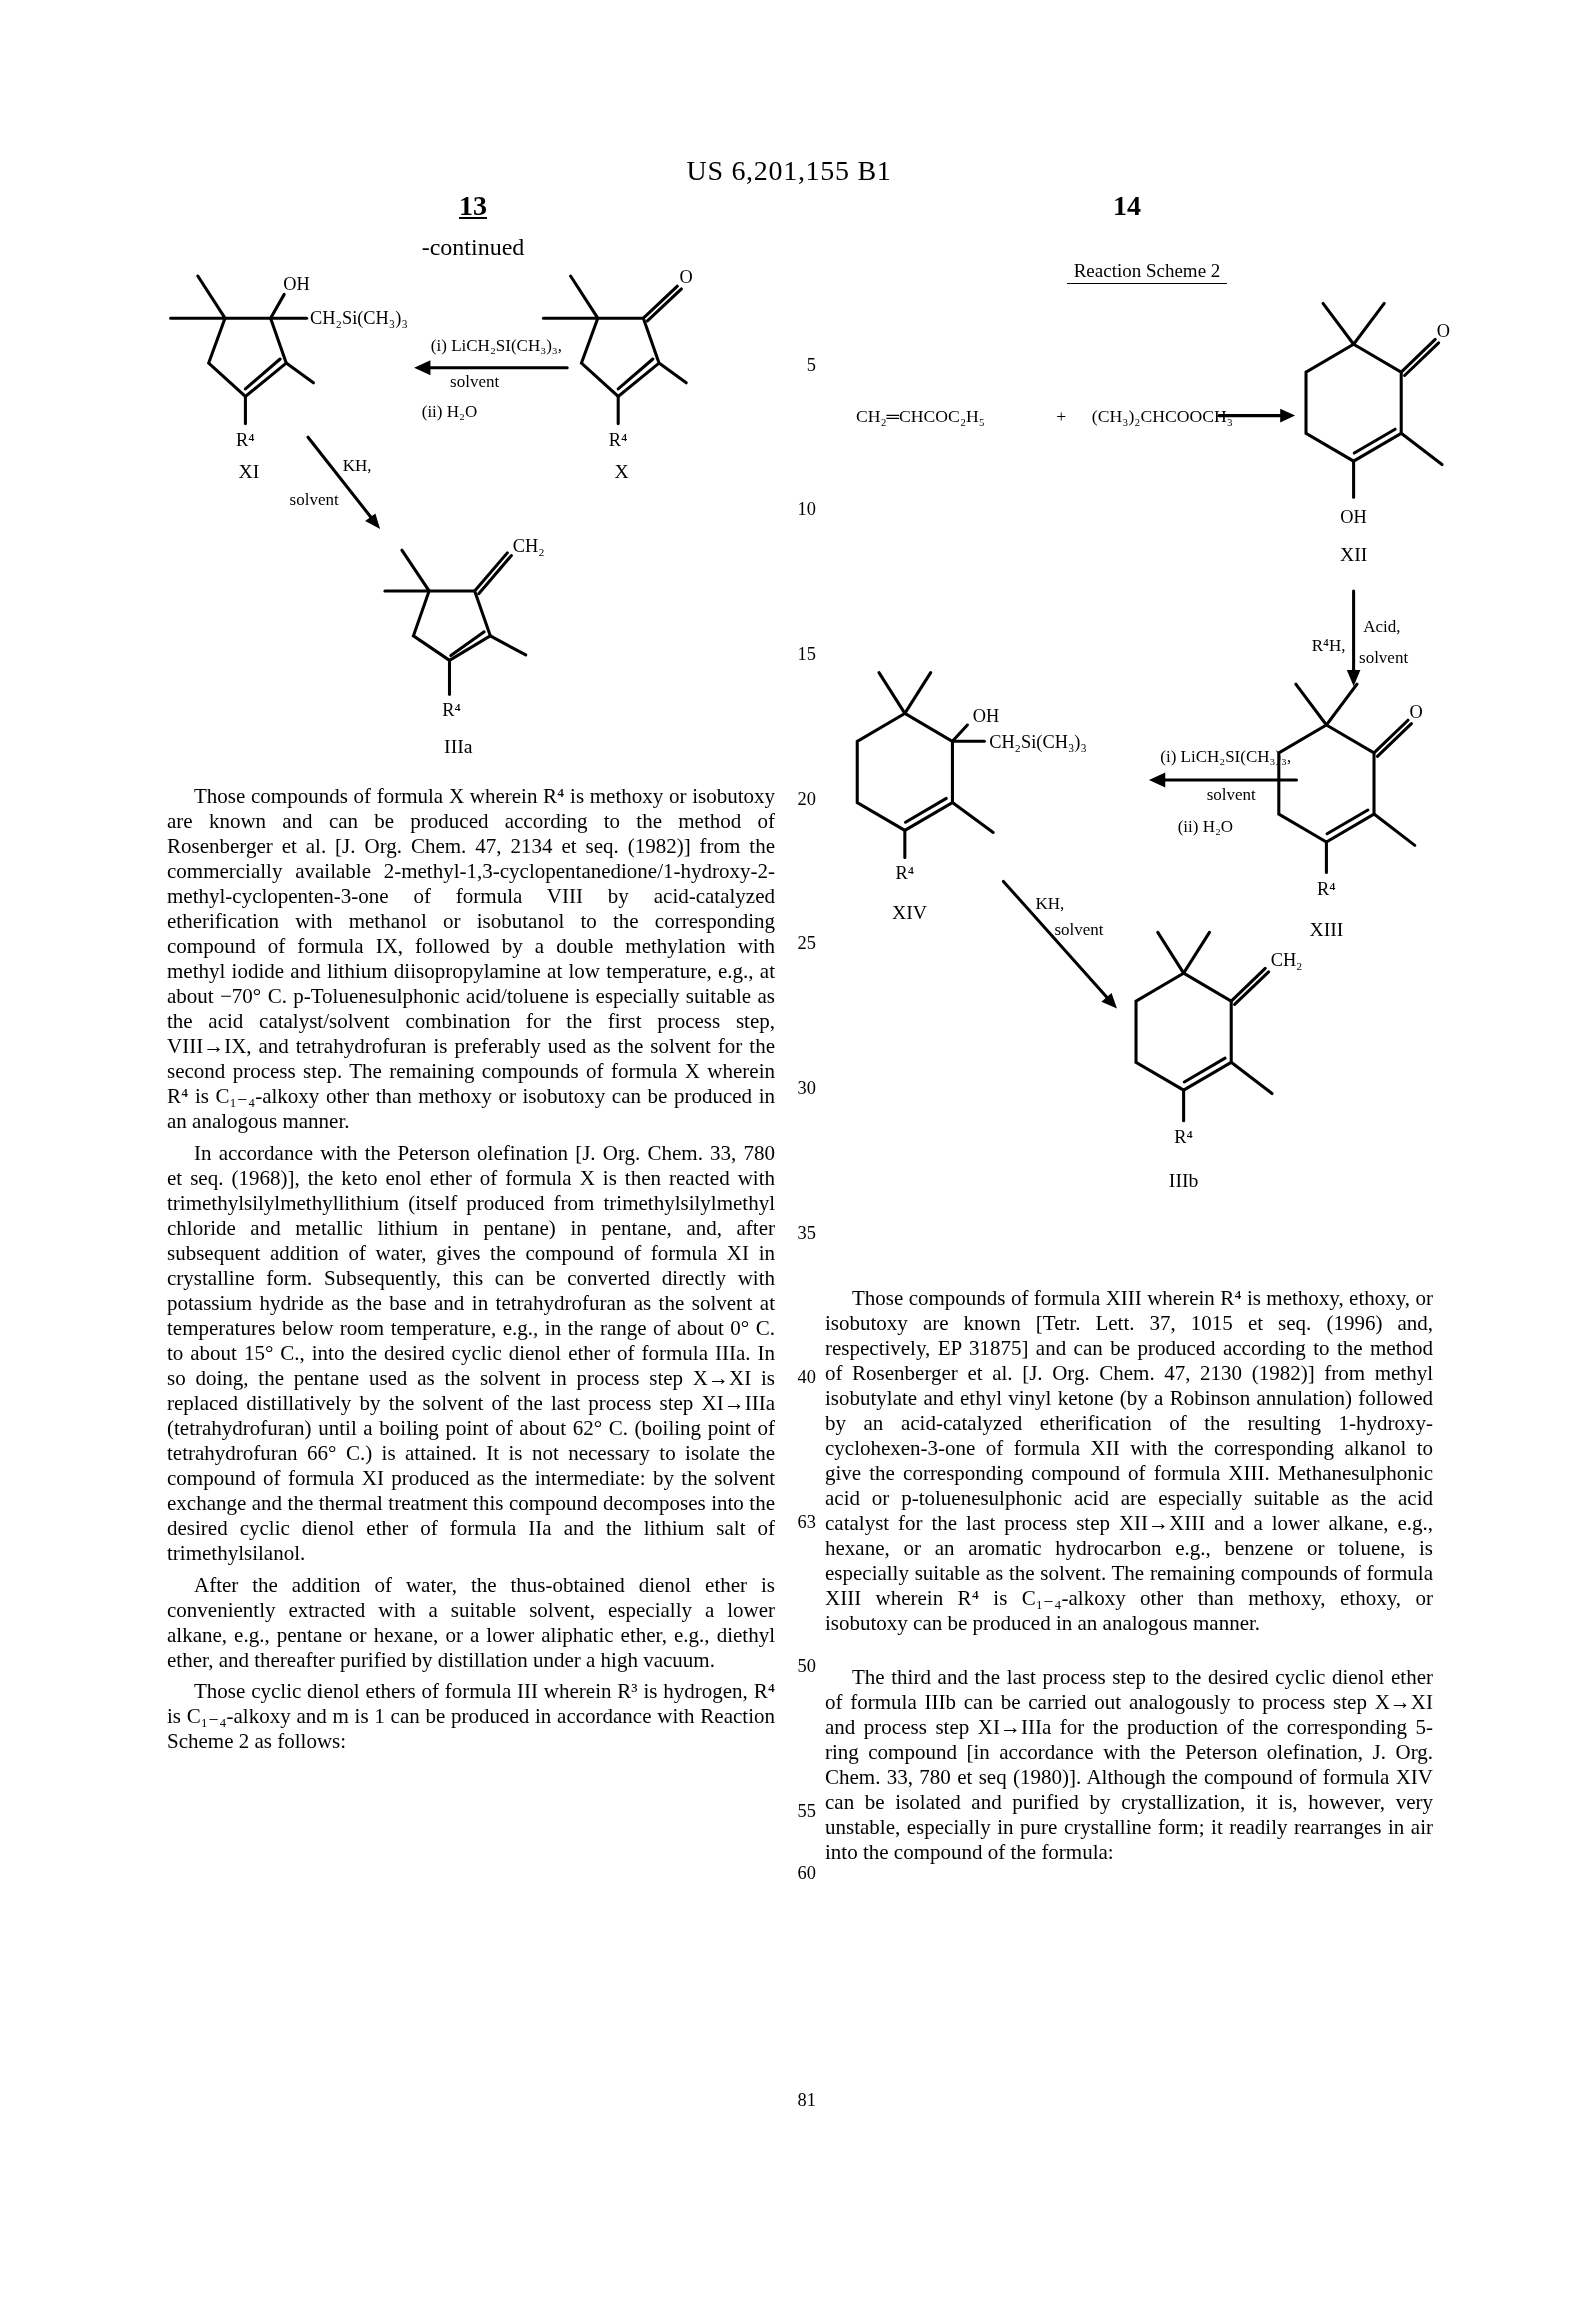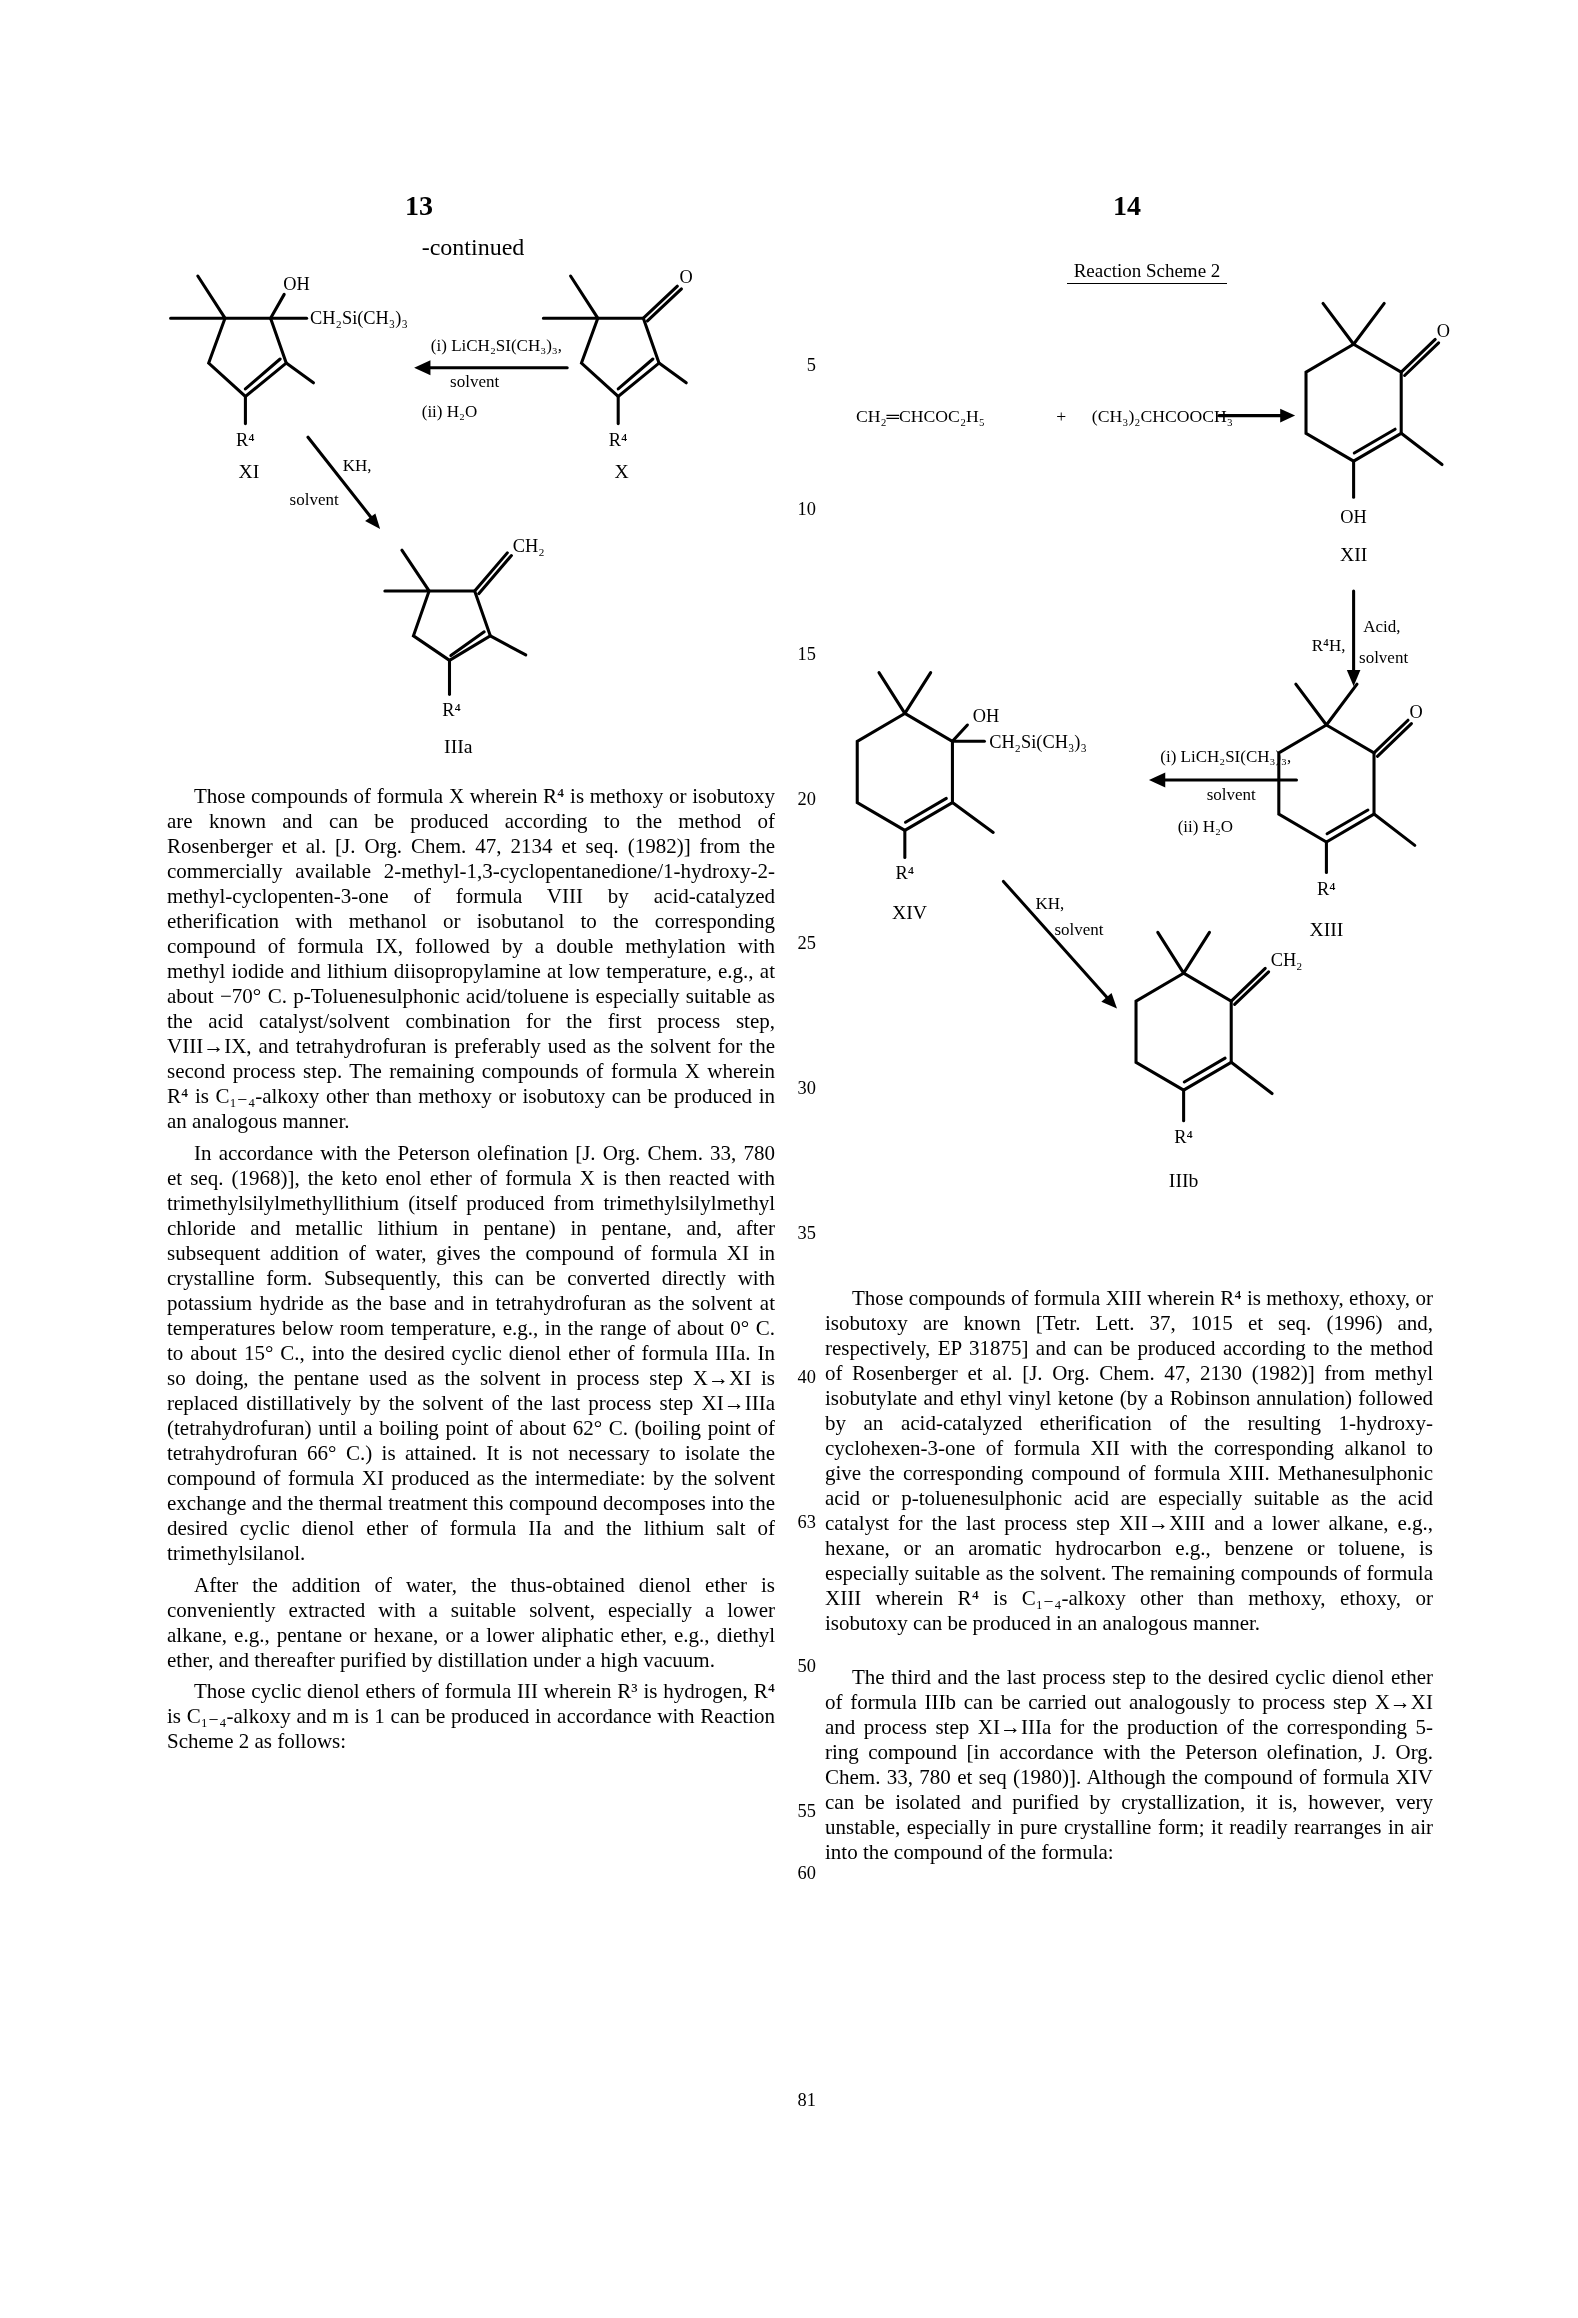--- a/index.html
+++ b/index.html
@@ -1,21 +1,21 @@
 <!DOCTYPE html>
 <html style="font-size:11px"><head>
 <meta charset="utf-8">
 <style>
   html,body{margin:0;padding:0;background:#888;}
   .page{position:relative;width:1578px;height:2319px;background:#ffffff;color:#000;
         font-family:"Liberation Serif","DejaVu Serif",serif;overflow:hidden;}
   .abs{position:absolute;}
   .patent-number{left:0;top:155px;width:1578px;text-align:center;font-size:28px;letter-spacing:0.7px;}
   .pagenum{top:190px;font-size:28px;font-weight:bold;}
-  .pagenum.left{left:405px;width:136px;text-align:left;}
+  .pagenum.left{left:405px;width:136px;text-align:center;text-decoration:underline;}
   .pagenum.right{left:1059px;width:136px;text-align:center;}
   .continued{left:388px;top:234px;width:170px;text-align:center;font-size:24px;}
   .scheme-title{left:1001px;top:260px;width:272px;text-align:center;font-size:19px;}
   .scheme-title span{border-bottom:1.7px solid #000;padding:0 6.8px 2px 6.8px;margin-left:20px;}
   .bodytext{font-size:21px;line-height:25px;text-align:justify;}
   .bodytext p{margin:0;text-indent:27px;}
   .bodytext p + p{margin-top:6.8px;}
   .bodytext.right p.gap{margin-top:29px;}
   .leftcol{left:167px;top:784px;width:608px;}
   .rightcol{left:825px;top:1286px;width:608px;}
@@ -26,20 +26,21 @@
   svg .cmpd{font-size:29px;}
   svg .cond{font-size:25px;}
   svg .eq{font-size:26px;}
   svg .ah{fill:#000;stroke:none;}
 </style>
 </head>
 <body>
 
 <div class="page">
 
+  <div class="abs patent-number">US 6,201,155 B1</div>
   <div class="abs pagenum left">13</div>
   <div class="abs pagenum right">14</div>
 
   <div class="abs gutternum" style="top:355px">5</div>
   <div class="abs gutternum" style="top:499px">10</div>
   <div class="abs gutternum" style="top:644px">15</div>
   <div class="abs gutternum" style="top:789px">20</div>
   <div class="abs gutternum" style="top:933px">25</div>
   <div class="abs gutternum" style="top:1078px">30</div>
   <div class="abs gutternum" style="top:1223px">35</div>

